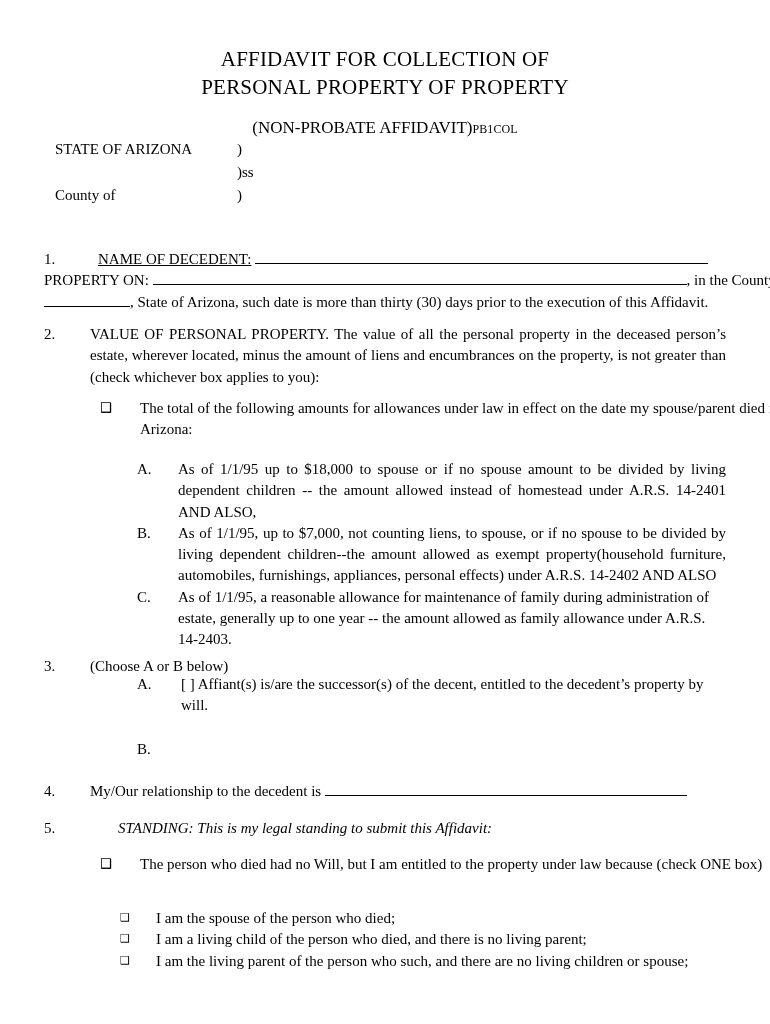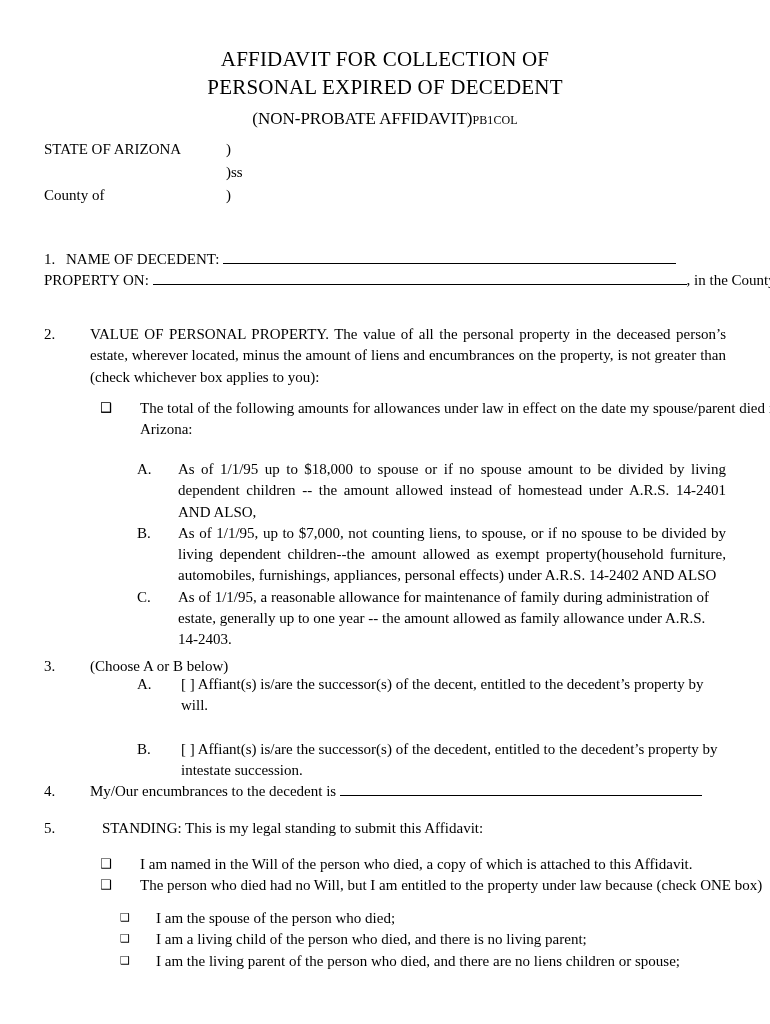--- a/index.html
+++ b/index.html
@@ -35,31 +35,31 @@
   }
   .title-line {
     font-size: 21px;
     line-height: 1.32;
     letter-spacing: 0.2px;
     white-space: nowrap;
   }
   .subtitle-line {
     font-size: 17px;
     line-height: 1.5;
-    margin-top: 5px;
+    margin-top: 14px;
   }
   .subtitle-code {
     font-size: 12px;
     letter-spacing: 0.1px;
   }
 
   
   .venue {
     position: absolute;
-    left: 44px;
+    left: 55px;
     top: 139px;
     width: 682px;
   }
   .venue-row {
     position: relative;
     height: 23px;
   }
   .venue-label {
     position: absolute;
     left: 0;
@@ -100,21 +100,21 @@
     margin-left: 0;
   }
   .just {
     text-align: justify;
     text-justify: inter-word;
   }
 
   
   #sec1 { top: 249px; }
   #sec1 .l1 { position: relative; white-space: nowrap; }
-  #sec1 .lbl { margin-left: 22px; }
+  #sec1 .lbl { margin-left: 54px; text-decoration: underline; }
   .fill-name { width: 453px; }
   .fill-expired { width: 534px; }
   .fill-county { width: 86px; }
 
   
   #sec2 { top: 324px; }
   #sec2 .sec-body { padding-left: 46px; }
 
   
   .chk-list {
@@ -170,37 +170,37 @@
 
   
   #sec4 { top: 781px; }
   #sec4 .l1 { position: relative; white-space: nowrap; }
   #sec4 .lbl { margin-left: 46px; }
   .fill-rel { width: 362px; }
 
   
   #sec5 { top: 818px; }
   #sec5 .l1 { position: relative; white-space: nowrap; }
-  #sec5 .lbl { margin-left: 58px; }
+  #sec5 .lbl { margin-left: 74px; font-style: italic; }
 
   #chk5 { top: 854px; left: 44px; width: 682px; padding-left: 56px; }
   #chk5 .chk-item { padding-left: 40px; }
 
   #chk5b { top: 908px; left: 44px; width: 682px; padding-left: 76px; }
   #chk5b .chk-item { padding-left: 36px; }
   #chk5b .chk-box { font-size: 11px; top: 2px; }
 </style>
 </head>
 <body>
 
 <div class="page">
 
   <div class="title-block">
     <div class="title-line">AFFIDAVIT FOR COLLECTION OF</div>
-    <div class="title-line">PERSONAL EXPIRED OF DECEDENT</div>
+    <div class="title-line">PERSONAL PROPERTY OF PROPERTY</div>
     <div class="subtitle-line"><span>(NON-PROBATE AFFIDAVIT)</span><span class="subtitle-code">PB1COL</span></div>
   </div>
 
   <div class="venue">
     <div class="venue-row">
       <span class="venue-label">STATE OF ARIZONA</span>
       <span class="venue-paren">)</span>
     </div>
     <div class="venue-row">
       <span class="venue-paren">)ss</span>
@@ -215,20 +215,23 @@
   <div class="sec" id="sec1">
     <div class="l1">
       <span class="sec-num">1.</span>
       <span class="lbl">NAME OF DECEDENT:</span>
       <span class="fill fill-name"></span>
     </div>
     <div class="l1">
       <span>PROPERTY ON:</span>
       <span class="fill fill-expired"></span><span>, in the County of</span>
     </div>
+    <div class="l1">
+      <span class="fill fill-county"></span><span>, State of Arizona, such date is more than thirty (30) days prior to the execution of this Affidavit.</span>
+    </div>
   </div>
 
   <div class="sec" id="sec2">
     <span class="sec-num">2.</span>
     <div class="sec-body just"><span>VALUE OF PERSONAL PROPERTY.</span> <span>The value of all the personal property in the deceased person’s estate, wherever located, minus the amount of liens and encumbrances on the property, is not greater than (check whichever box applies to you):</span></div>
   </div>
 
   <div class="chk-list" id="chk2">
     <div class="chk-item">
       <span class="chk-box">❑</span>
@@ -260,58 +263,56 @@
   </div>
 
   <div id="abc3">
     <div class="abc-item">
       <span class="abc-letter">A.</span>
       <span>[ ] Affiant(s) is/are the successor(s) of the decent, entitled to the decedent’s property by will.</span>
     </div>
     <div class="gap"></div>
     <div class="abc-item">
       <span class="abc-letter">B.</span>
-      <span>[ ] Affiant(s) is/are the successor(s) of the decedent, entitled to the decedent’s property by intestate succession.</span>
     </div>
   </div>
 
   <div class="sec" id="sec4">
     <div class="l1">
       <span class="sec-num">4.</span>
-      <span class="lbl">My/Our encumbrances to the decedent is</span>
+      <span class="lbl">My/Our relationship to the decedent is</span>
       <span class="fill fill-rel"></span>
     </div>
   </div>
 
   <div class="sec" id="sec5">
     <div class="l1">
       <span class="sec-num">5.</span>
       <span class="lbl">STANDING:  This is my legal standing to submit this Affidavit:</span>
     </div>
   </div>
 
   <div class="chk-list" id="chk5">
     <div class="chk-item">
       <span class="chk-box">❑</span>
-      <span>I am named in the Will of the person who died, a copy of which is attached to this Affidavit.</span>
     </div>
     <div class="chk-item">
       <span class="chk-box">❑</span>
       <span>The person who died had no Will, but I am entitled to the property under law because (check ONE box)</span>
     </div>
   </div>
 
   <div class="chk-list" id="chk5b">
     <div class="chk-item">
       <span class="chk-box">❑</span>
       <span>I am the spouse of the person who died;</span>
     </div>
     <div class="chk-item">
       <span class="chk-box">❑</span>
       <span>I am a living child of the person who died, and there is no living parent;</span>
     </div>
     <div class="chk-item">
       <span class="chk-box">❑</span>
-      <span>I am the living parent of the person who died, and there are no liens children or spouse;</span>
+      <span>I am the living parent of the person who such, and there are no living children or spouse;</span>
     </div>
   </div>
 
 </div>
 
 </body></html>

